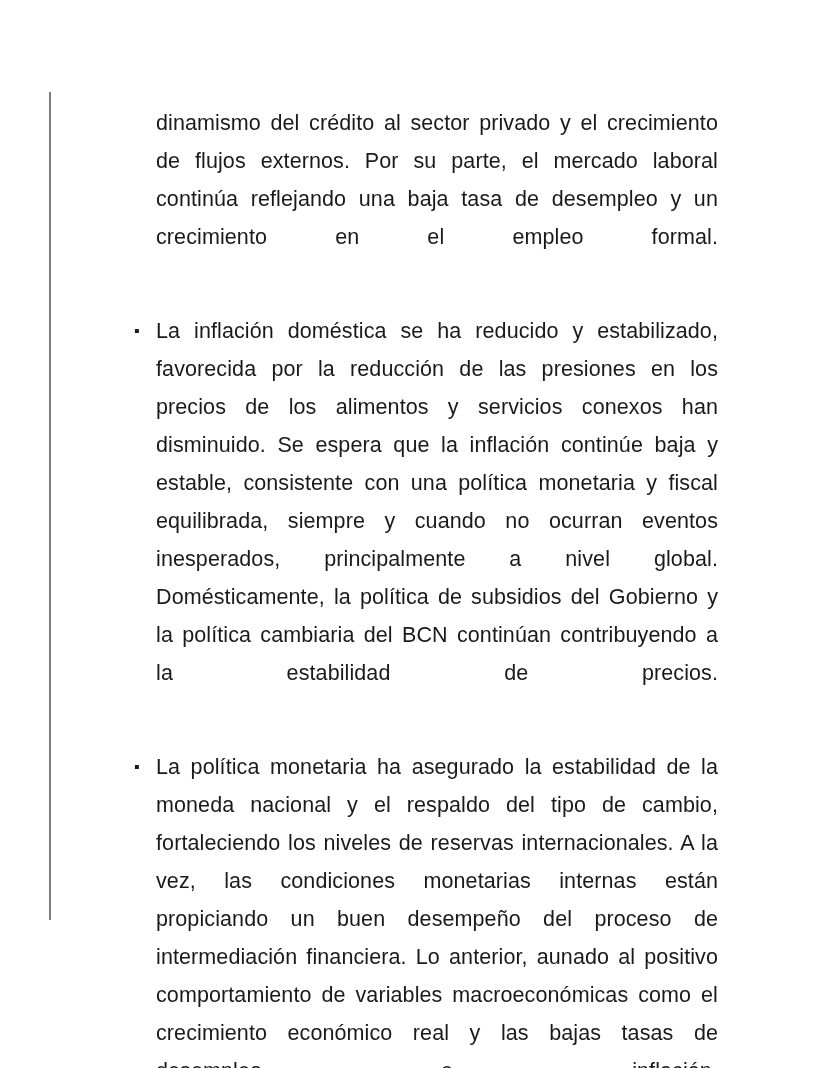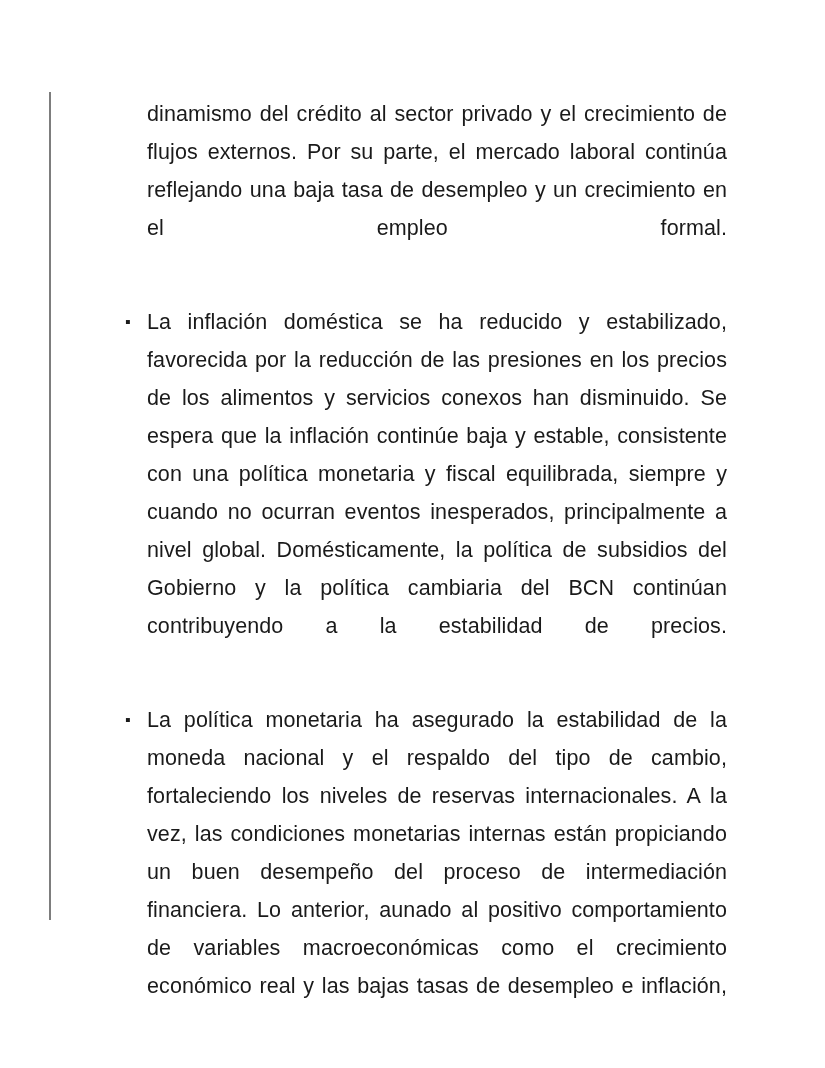--- a/index.html
+++ b/index.html
@@ -36,21 +36,21 @@
 
   .content {
     position: absolute;
     left: 122px;
     top: 92px;
     width: 608px;  
   }
 
   .para {
     position: relative;
-    margin: 3px;
+    margin: 12px;
     color: #1a1a1a;
     font-size: 21.5px;
     line-height: 38px;
     text-align: justify;
     text-justify: inter-word;
     letter-spacing: 0.1px;
     padding-left: 22px;   
     box-sizing: border-box;
     hyphens: none;
   }

